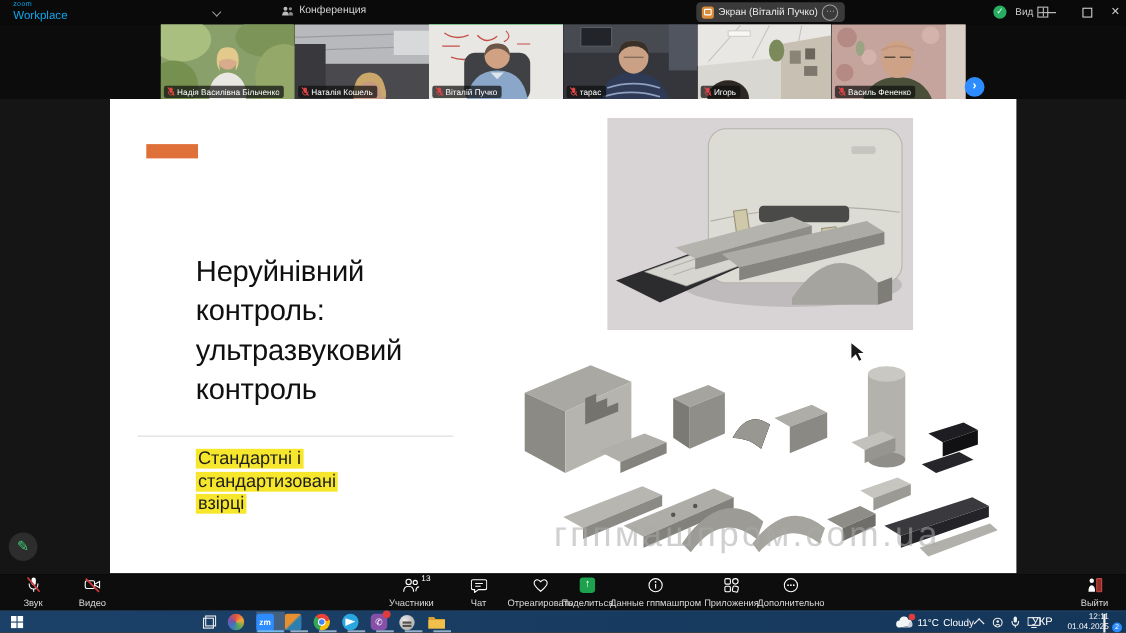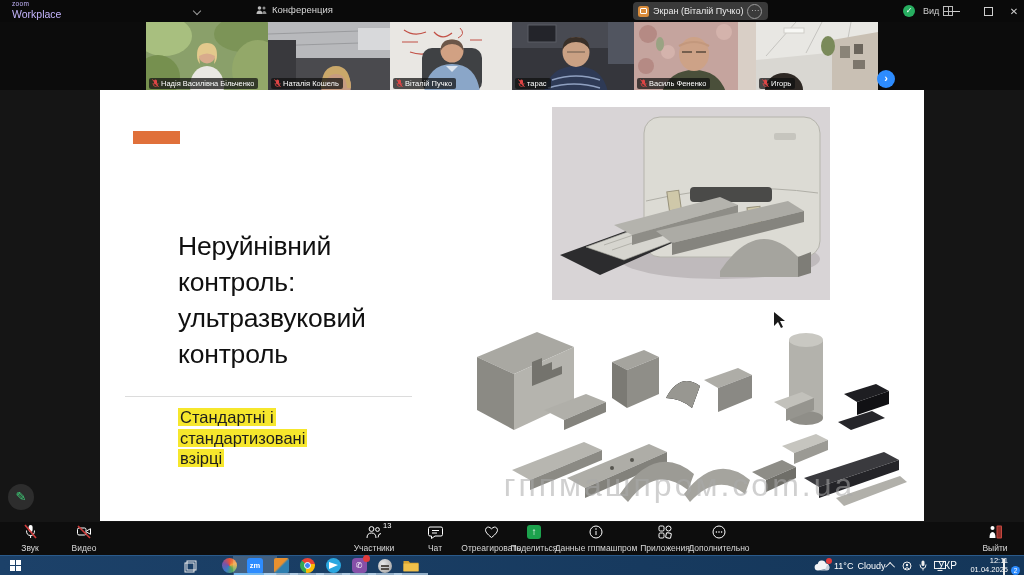--- a/index.html
+++ b/index.html
@@ -1,21 +1,21 @@
 <!DOCTYPE html>
 <html><head>
 <meta charset="utf-8">
 <style>
   html,body{margin:0;padding:0;background:#000;}
   body{width:1024px;height:575px;position:relative;overflow:hidden;
        font-family:"Liberation Sans","DejaVu Sans",sans-serif;
        -webkit-font-smoothing:antialiased;}
   
   .titlebar{position:absolute;left:0;top:0;width:1024px;height:22px;background:#0a0a0a;}
-  .zlogo{position:absolute;left:12px;top:1px;color:#c4b5fd;line-height:1;}
+  .zlogo{position:absolute;left:12px;top:1px;color:#0ea5e9;line-height:1;}
   .zlogo .l1{font-size:6.5px;letter-spacing:.3px;}
   .zlogo .l2{font-size:10.5px;margin-top:1px;}
   .tb-chev{position:absolute;left:194px;top:8px;width:5px;height:5px;border-left:1.2px solid #9a9a9a;border-bottom:1.2px solid #9a9a9a;transform:rotate(-45deg);}
   .conf{position:absolute;left:256px;top:4px;display:flex;align-items:center;gap:5px;color:#d6d6d6;font-size:9.5px;}
   .share-pill{position:absolute;left:633px;top:2px;height:18px;background:#3a3a3a;border-radius:4px;display:flex;align-items:center;gap:4px;padding:0 6px 0 5px;}
   .share-ico{width:11px;height:11px;border-radius:2.5px;background:#d98b3a;display:flex;align-items:center;justify-content:center;}
   .share-ico:after{content:"";width:5px;height:4px;border:1px solid #fff;border-radius:1px;}
   .share-pill .lbl{color:#ececec;font-size:9px;white-space:nowrap;}
   .pill-more{width:13px;height:13px;border:1px solid #9a9a9a;border-radius:50%;color:#bbb;font-size:8px;line-height:11px;text-align:center;}
   .secure{position:absolute;left:903px;top:5px;width:12px;height:12px;border-radius:50%;background:#27ae60;color:#fff;font-size:8px;line-height:12px;text-align:center;}
@@ -62,21 +62,21 @@
   .start{position:absolute;left:0;top:0;width:30px;height:19px;display:flex;align-items:center;justify-content:center;}
   .winlogo{width:11px;height:11px;background:
      linear-gradient(#fff,#fff) 0 0/5px 5px no-repeat,
      linear-gradient(#fff,#fff) 6px 0/5px 5px no-repeat,
      linear-gradient(#fff,#fff) 0 6px/5px 5px no-repeat,
      linear-gradient(#fff,#fff) 6px 6px/5px 5px no-repeat;}
   .searchbox{position:absolute;left:33px;top:0px;width:144px;height:18px;background:#fff;border:1px solid #7a7a7a;box-sizing:border-box;display:flex;align-items:center;gap:5px;padding-left:7px;overflow:hidden;}
   .searchbox .ph{color:#4a4a4a;font-size:9px;flex:1;}
   .frog{width:38px;height:18px;flex:0 0 auto;}
   .taskview{position:absolute;left:184px;top:3px;width:13px;height:13px;}
-  .slot{position:absolute;top:0;width:44px;height:19px;display:flex;align-items:center;justify-content:center;}
+  .slot{position:absolute;top:0;width:26px;height:19px;display:flex;align-items:center;justify-content:flex-start;}
   .slot.activeapp{background:rgba(255,255,255,.18);}
   .slot.running:after{content:"";position:absolute;bottom:0;left:5px;right:5px;height:2px;background:rgba(190,215,235,.75);}
   .slot.activeapp:after{content:"";position:absolute;bottom:0;left:1px;right:1px;height:2px;background:#76b9ed;}
   .zmicon{width:16px;height:16px;border-radius:3px;background:#2d8cff;color:#fff;font-size:7.5px;font-weight:bold;text-align:center;line-height:16px;}
   .photosicon{width:15px;height:15px;border-radius:2px;background:linear-gradient(135deg,#e8902f 45%,#2e7fb0 55%);}
   .pinwheel{width:15px;height:15px;border-radius:50%;background:conic-gradient(#e5533c,#f2a33c,#57a956,#3b78c4,#7a52a8,#e5533c);}
   .chromeicon{width:15px;height:15px;border-radius:50%;background:conic-gradient(from -45deg,#ea4335 0 120deg,#fbbc05 0 240deg,#34a853 0 360deg);position:relative;}
   .chromeicon:after{content:"";position:absolute;left:4px;top:4px;width:7px;height:7px;border-radius:50%;background:#4285f4;border:1.5px solid #fff;box-sizing:border-box;}
   .tgicon{width:15px;height:15px;border-radius:50%;background:#2aa7e0;position:relative;}
   .tgicon:after{content:"";position:absolute;left:3px;top:4px;border-left:9px solid #fff;border-top:3px solid transparent;border-bottom:4px solid transparent;}
@@ -216,64 +216,64 @@
             <rect x="2" y="0.5" width="3" height="5" rx="1.5" fill="#e04545"></rect>
             <path d="M1,4 q0,3.5 2.5,3.5 q2.5,0 2.5,-3.5" stroke="#e04545" stroke-width="0.8" fill="none"></path>
             <line x1="0.5" y1="0.5" x2="6.5" y2="8" stroke="#e04545" stroke-width="1"></line>
           </svg>
         <span>тарас</span>
       </div>
     </div>
 
     <div class="tile">
       <svg width="122" height="70" viewBox="0 0 122 70">
-        <rect width="122" height="70" fill="#c5a49e"></rect>
-        <circle cx="14" cy="12" r="9" fill="#b58a84"></circle>
-        <circle cx="34" cy="30" r="7" fill="#d4b3ac"></circle>
-        <circle cx="12" cy="44" r="8" fill="#b58a84"></circle>
-        <circle cx="90" cy="10" r="8" fill="#d4b3ac"></circle>
-        <ellipse cx="26" cy="22" rx="4" ry="7" fill="#9aa383"></ellipse>
-        <rect x="104" y="0" width="18" height="70" fill="#d9cfc6"></rect>
-        <path d="M28,70 q8,-22 32,-22 q24,0 32,22 z" fill="#4a4f3a"></path>
-        <ellipse cx="60" cy="32" rx="15" ry="17" fill="#cda287"></ellipse>
-        <path d="M48,30 h10 M62,30 h10" stroke="#5a4a3c" stroke-width="1.5"></path>
-        <path d="M45,24 q15,-8 30,0" stroke="#c3987d" stroke-width="2" fill="none"></path>
-      </svg>
-      <div class="name-chip">
-        <svg class="micred" viewBox="0 0 7 9">
-            <rect x="2" y="0.5" width="3" height="5" rx="1.5" fill="#e04545"></rect>
-            <path d="M1,4 q0,3.5 2.5,3.5 q2.5,0 2.5,-3.5" stroke="#e04545" stroke-width="0.8" fill="none"></path>
-            <line x1="0.5" y1="0.5" x2="6.5" y2="8" stroke="#e04545" stroke-width="1"></line>
-          </svg>
-        <span>Василь Фененко</span>
-      </div>
-    </div>
-
-    <div class="tile">
-      <svg width="122" height="70" viewBox="0 0 122 70">
         <rect width="122" height="70" fill="#d9d7d2"></rect>
         <polygon points="0,0 122,0 122,26 0,38" fill="#e8e7e3"></polygon>
         <line x1="10" y1="34" x2="40" y2="0" stroke="#c5c4c0"></line>
         <line x1="50" y1="31" x2="66" y2="0" stroke="#c5c4c0"></line>
         <line x1="90" y1="27" x2="95" y2="0" stroke="#c5c4c0"></line>
         <rect x="28" y="6" width="20" height="5" fill="#f7f7f4" stroke="#cfcec9"></rect>
         <polygon points="76,18 122,10 122,70 76,70" fill="#c9c0b4"></polygon>
         <rect x="84" y="24" width="10" height="12" fill="#8a8478"></rect>
         <rect x="98" y="22" width="9" height="10" fill="#6b655c"></rect>
         <rect x="97" y="38" width="12" height="9" fill="#7d766c"></rect>
         <ellipse cx="72" cy="24" rx="7" ry="10" fill="#7a8a5a"></ellipse>
         <ellipse cx="28" cy="68" rx="19" ry="17" fill="#2e2824"></ellipse>
       </svg>
       <div class="name-chip">
         <svg class="micred" viewBox="0 0 7 9">
             <rect x="2" y="0.5" width="3" height="5" rx="1.5" fill="#e04545"></rect>
             <path d="M1,4 q0,3.5 2.5,3.5 q2.5,0 2.5,-3.5" stroke="#e04545" stroke-width="0.8" fill="none"></path>
             <line x1="0.5" y1="0.5" x2="6.5" y2="8" stroke="#e04545" stroke-width="1"></line>
           </svg>
         <span>Игорь</span>
+      </div>
+    </div>
+
+    <div class="tile">
+      <svg width="122" height="70" viewBox="0 0 122 70">
+        <rect width="122" height="70" fill="#c5a49e"></rect>
+        <circle cx="14" cy="12" r="9" fill="#b58a84"></circle>
+        <circle cx="34" cy="30" r="7" fill="#d4b3ac"></circle>
+        <circle cx="12" cy="44" r="8" fill="#b58a84"></circle>
+        <circle cx="90" cy="10" r="8" fill="#d4b3ac"></circle>
+        <ellipse cx="26" cy="22" rx="4" ry="7" fill="#9aa383"></ellipse>
+        <rect x="104" y="0" width="18" height="70" fill="#d9cfc6"></rect>
+        <path d="M28,70 q8,-22 32,-22 q24,0 32,22 z" fill="#4a4f3a"></path>
+        <ellipse cx="60" cy="32" rx="15" ry="17" fill="#cda287"></ellipse>
+        <path d="M48,30 h10 M62,30 h10" stroke="#5a4a3c" stroke-width="1.5"></path>
+        <path d="M45,24 q15,-8 30,0" stroke="#c3987d" stroke-width="2" fill="none"></path>
+      </svg>
+      <div class="name-chip">
+        <svg class="micred" viewBox="0 0 7 9">
+            <rect x="2" y="0.5" width="3" height="5" rx="1.5" fill="#e04545"></rect>
+            <path d="M1,4 q0,3.5 2.5,3.5 q2.5,0 2.5,-3.5" stroke="#e04545" stroke-width="0.8" fill="none"></path>
+            <line x1="0.5" y1="0.5" x2="6.5" y2="8" stroke="#e04545" stroke-width="1"></line>
+          </svg>
+        <span>Василь Фененко</span>
       </div>
     </div>
 
   </div>
   <div class="next-btn">›</div>
 </div>
 
 <div class="main">
   <div class="slide">
     <div class="curve"></div>

